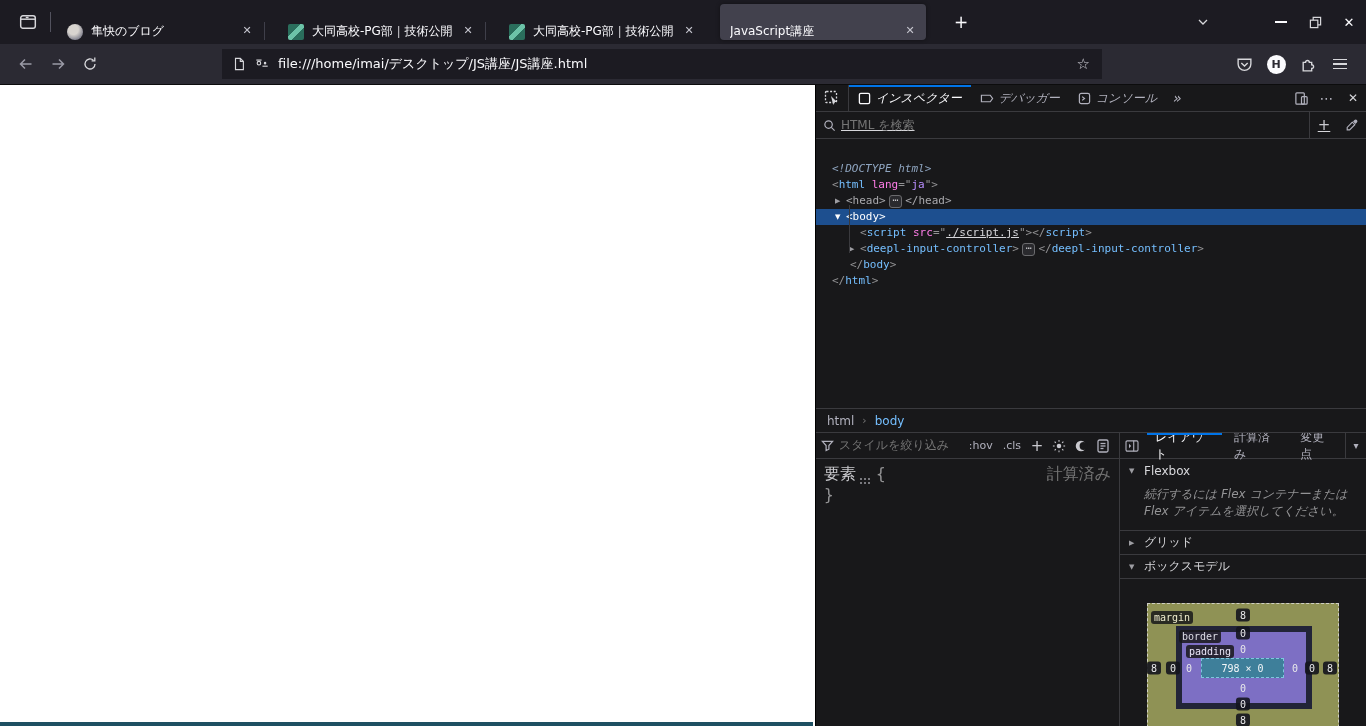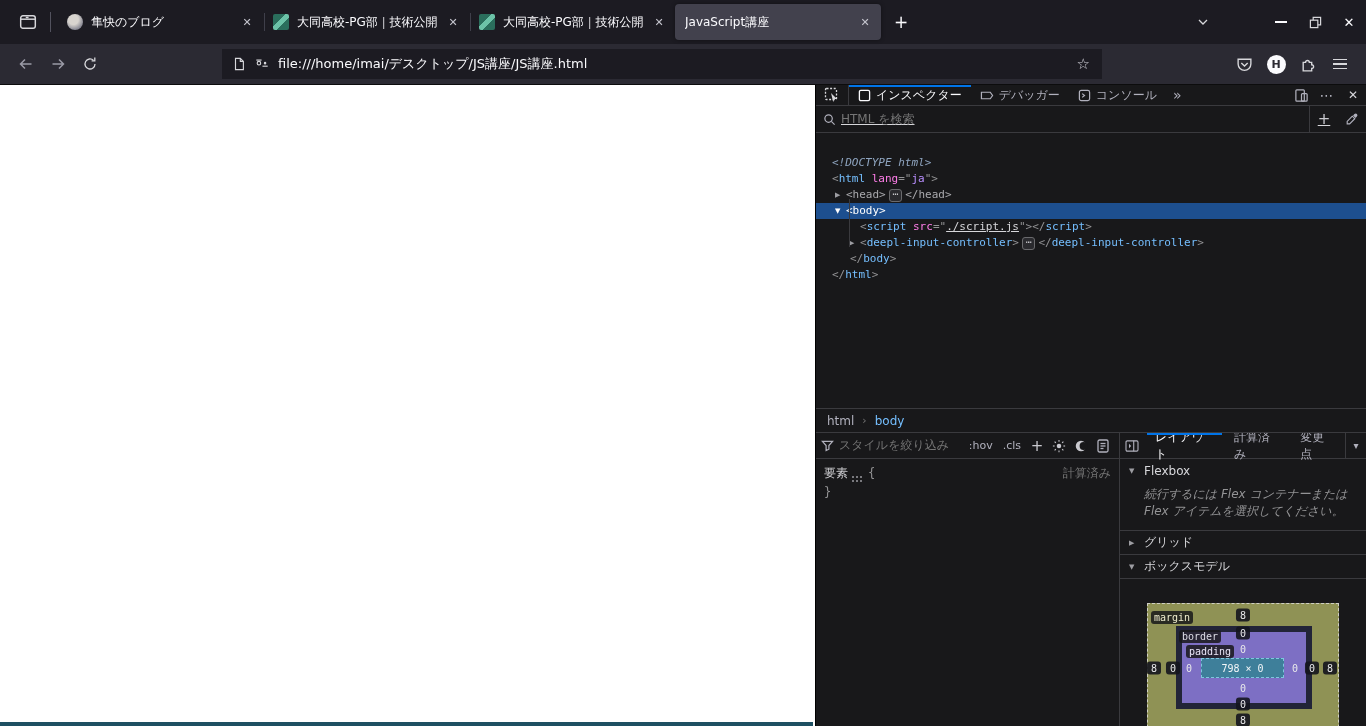--- a/index.html
+++ b/index.html
@@ -9,22 +9,22 @@
     background:#1c1b22; font-family:"DejaVu Sans", "Liberation Sans", sans-serif;
     color:#fbfbfe; -webkit-font-smoothing:antialiased;
   }
   svg { display:block; }
 
   
   .tabbar { height:44px; display:flex; align-items:center; background:#1c1b22; }
   .ffview-btn { width:32px; height:32px; margin:0 6px 0 12px; border-radius:4px;
     display:flex; align-items:center; justify-content:center; }
   .tabbar-sep { width:1px; height:20px; background:#52525e; margin-right:6px; }
-  .tab { width:206px; height:36px; border-radius:4px; display:flex; align-items:center;
-    padding:0 6px 0 10px; margin-right:0; position:relative; }
+  .tab { width:206px; height:36px; border-radius:4px; display:flex; align-items:flex-end;
+    padding:0 6px 0 10px; margin-right:15px; position:relative; }
   .tab.active { background:#42414d; box-shadow:0 0 4px rgba(0,0,0,.4); }
   .tab .sep { position:absolute; right:-2px; width:1px; height:18px; background:#3f3f4a; }
   .favicon { width:16px; height:16px; margin-right:8px; flex:0 0 auto; }
   .favicon.avatar { border-radius:50%;
     background:radial-gradient(circle at 40% 35%, #d8d4cf 0 35%, #8b8b96 70%); }
   .favicon.pgclub { border-radius:2px;
     background:linear-gradient(135deg,#2a6e5c 0 40%, #6cc3a8 40% 60%, #2a6e5c 60%); }
   .tab-title { flex:1; font-size:12px; color:#fbfbfe; white-space:nowrap; overflow:hidden; }
   .tab-close { width:20px; height:20px; border-radius:3px; display:flex; align-items:center;
     justify-content:center; font-size:11px; color:#c6c6cf; flex:0 0 auto; }
@@ -53,22 +53,22 @@
   .hamburger i { width:14px; height:1.5px; background:#d7d7db; }
 
   
   .content { position:absolute; top:85px; left:0; right:0; bottom:0; display:flex; }
   .page { width:815px; background:#ffffff; position:relative; }
   .page-bottom-bar { position:absolute; left:0; right:2px; bottom:0; height:4px; background:#1e5062; }
 
   
   .devtools { flex:1; background:#18181a; color:#d7d7db; display:flex; flex-direction:column;
     border-left:1px solid #000; font-size:12px; }
-  .dt-toolbar { height:21px; flex:0 0 auto; display:flex; align-items:stretch;
-    border-bottom:1px solid #3a3a3e; }
+  .dt-toolbar { height:27px; flex:0 0 auto; display:flex; align-items:stretch;
+    border-bottom:1px solid #3a3a3e;font-style:italic; }
   .dt-picker { width:33px; border-right:1px solid #3a3a3e; display:flex; align-items:center; justify-content:center; }
   .dt-tab { display:flex; align-items:center; gap:5px; padding:0 9px; color:#b1b1bd; position:relative; }
   .dt-tab.active { color:#fbfbfe; }
   .dt-tab.active::before { content:""; position:absolute; top:0; left:0; right:0; height:2px; background:#0074e8; }
   .dt-more { display:flex; align-items:center; padding:0 7px; color:#b1b1bd; font-size:14px; }
   .dt-right { margin-left:auto; display:flex; align-items:center; }
   .dt-iconbtn { width:26px; height:100%; display:flex; align-items:center; justify-content:center; color:#b1b1bd; }
   .dt-iconbtn.meat { font-size:14px; letter-spacing:1px; }
   .dt-iconbtn.x { font-size:12px; color:#d7d7db; }
 
@@ -105,21 +105,21 @@
   .bc-item.sel { color:#75bfff; }
 
   
   .dt-bottom { height:294px; flex:0 0 auto; display:flex; border-top:1px solid #3a3a3e; }
   .styles-pane { width:303px; display:flex; flex-direction:column; }
   .styles-toolbar { height:26px; flex:0 0 auto; border-bottom:1px solid #3a3a3e;
     display:flex; align-items:center; padding:0 5px; }
   .filter-ph { color:#757575; margin-left:5px; flex:1; white-space:nowrap; overflow:hidden; }
   .ps-btn { color:#b1b1bd; font-size:11px; padding:0 5px; flex:0 0 auto; }
   .ps-icon { width:22px; height:22px; display:flex; align-items:center; justify-content:center; flex:0 0 auto; }
-  .styles-rules { flex:1; font-family:"DejaVu Sans Mono", "Liberation Mono", monospace; font-size:12px;
+  .styles-rules { flex:1; font-family:"DejaVu Sans Mono", "Liberation Mono", monospace; font-size:16px;
     padding:6px 8px; position:relative; color:#939395; line-height:17px; }
   .rule-sel { color:#c9c9cd; }
   .rule-loc { position:absolute; right:8px; top:6px; color:#757575; }
   .dots-icon { display:inline-grid; grid-template-columns:repeat(3,4px); grid-auto-rows:4px;
     vertical-align:-1px; margin:0 4px; }
   .dots-icon i { width:2px; height:2px; background:#9a9aa0; border-radius:50%; }
 
   .layout-pane { flex:1; border-left:1px solid #3a3a3e; display:flex; flex-direction:column; overflow:hidden; }
   .layout-tabs { height:26px; flex:0 0 auto; border-bottom:1px solid #3a3a3e; display:flex; align-items:stretch; }
   .lt-icon { width:26px; display:flex; align-items:center; justify-content:center; }

